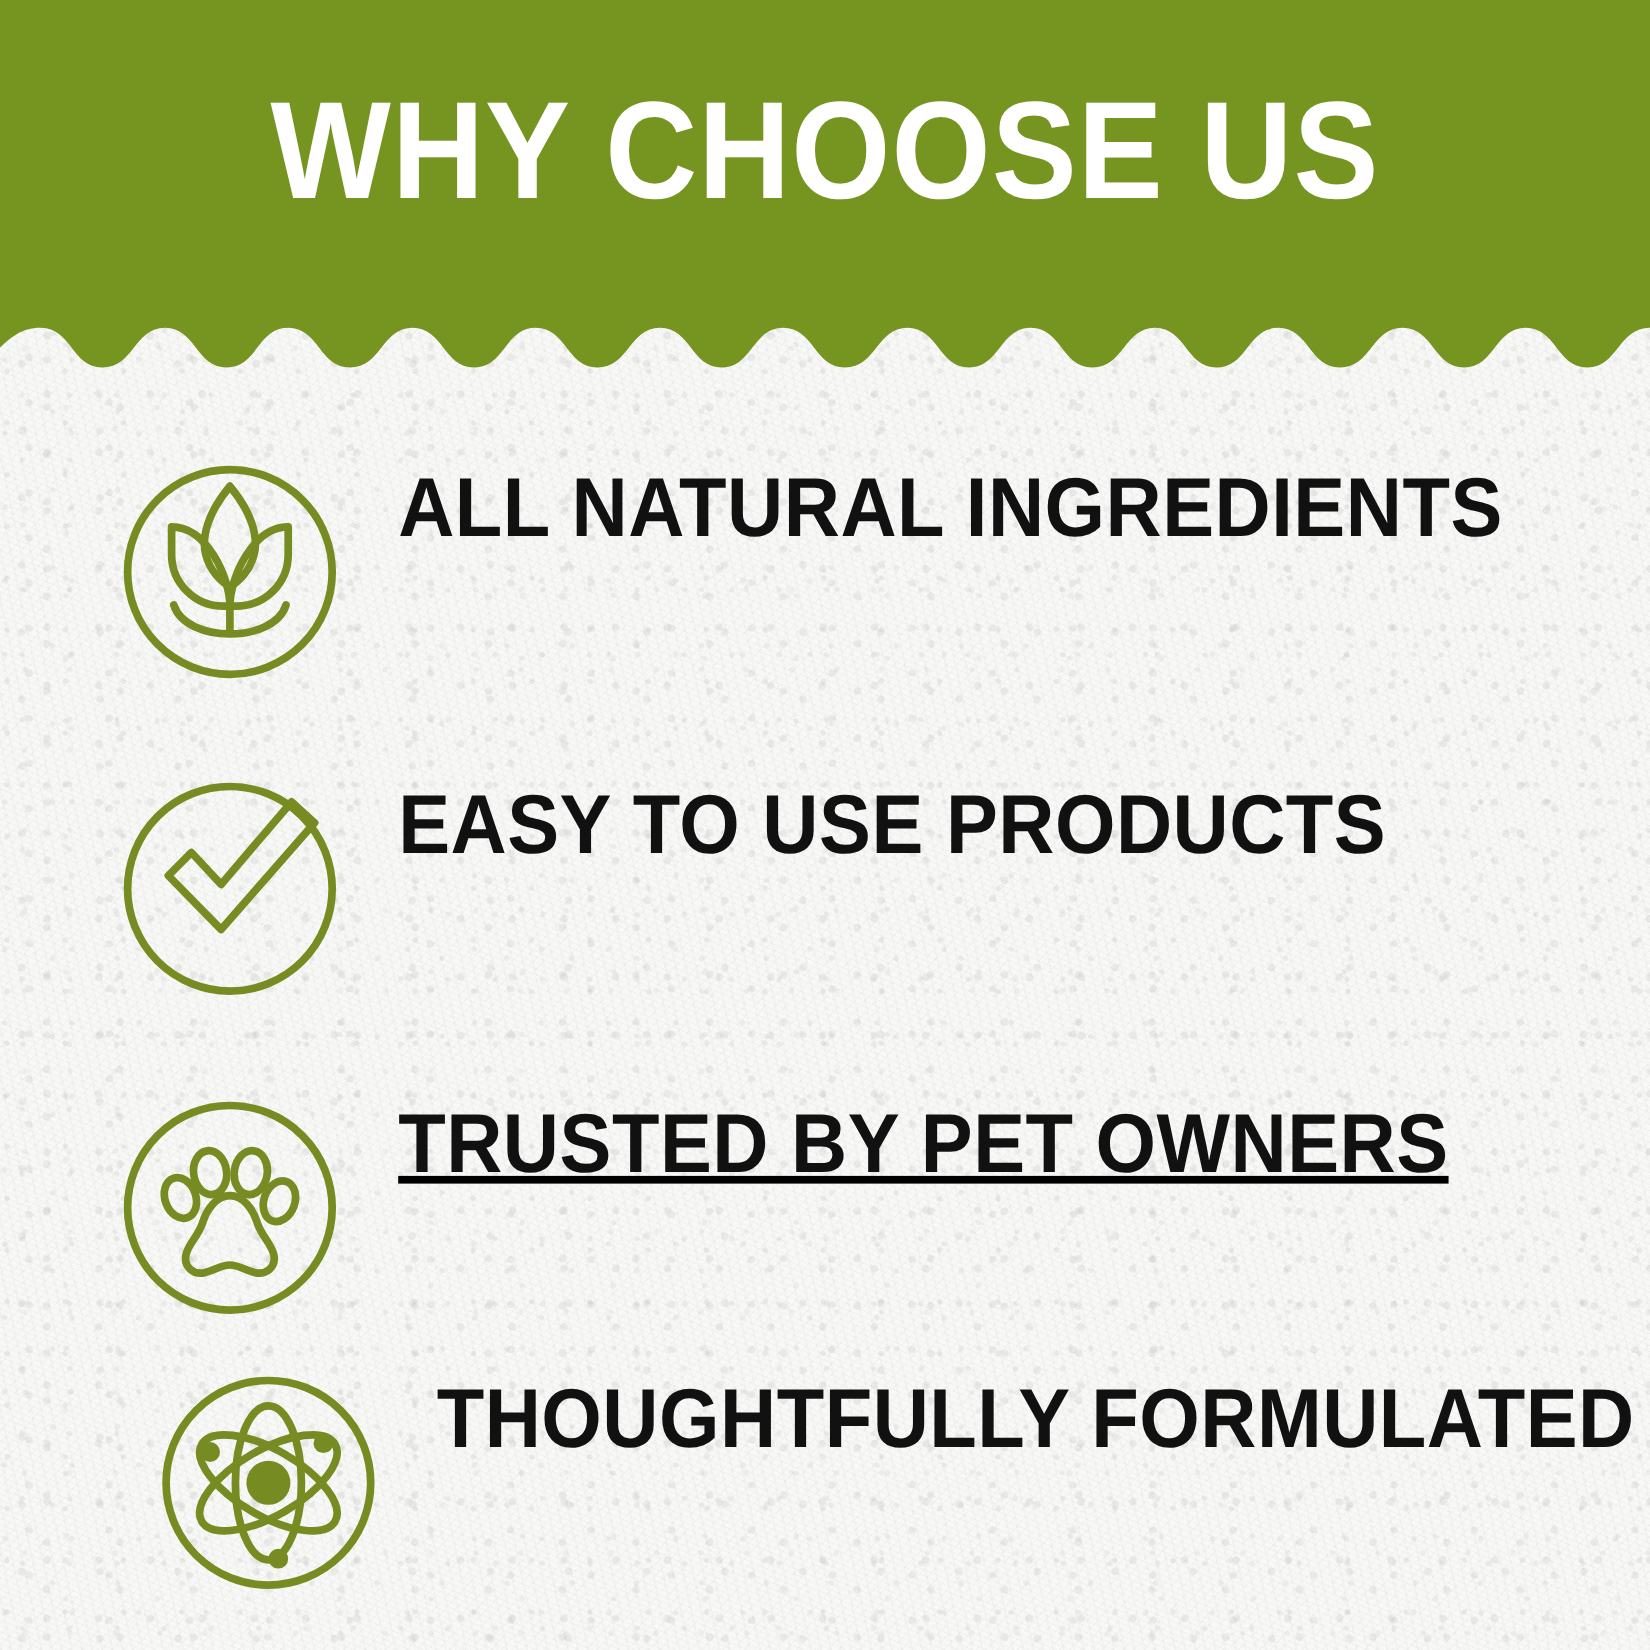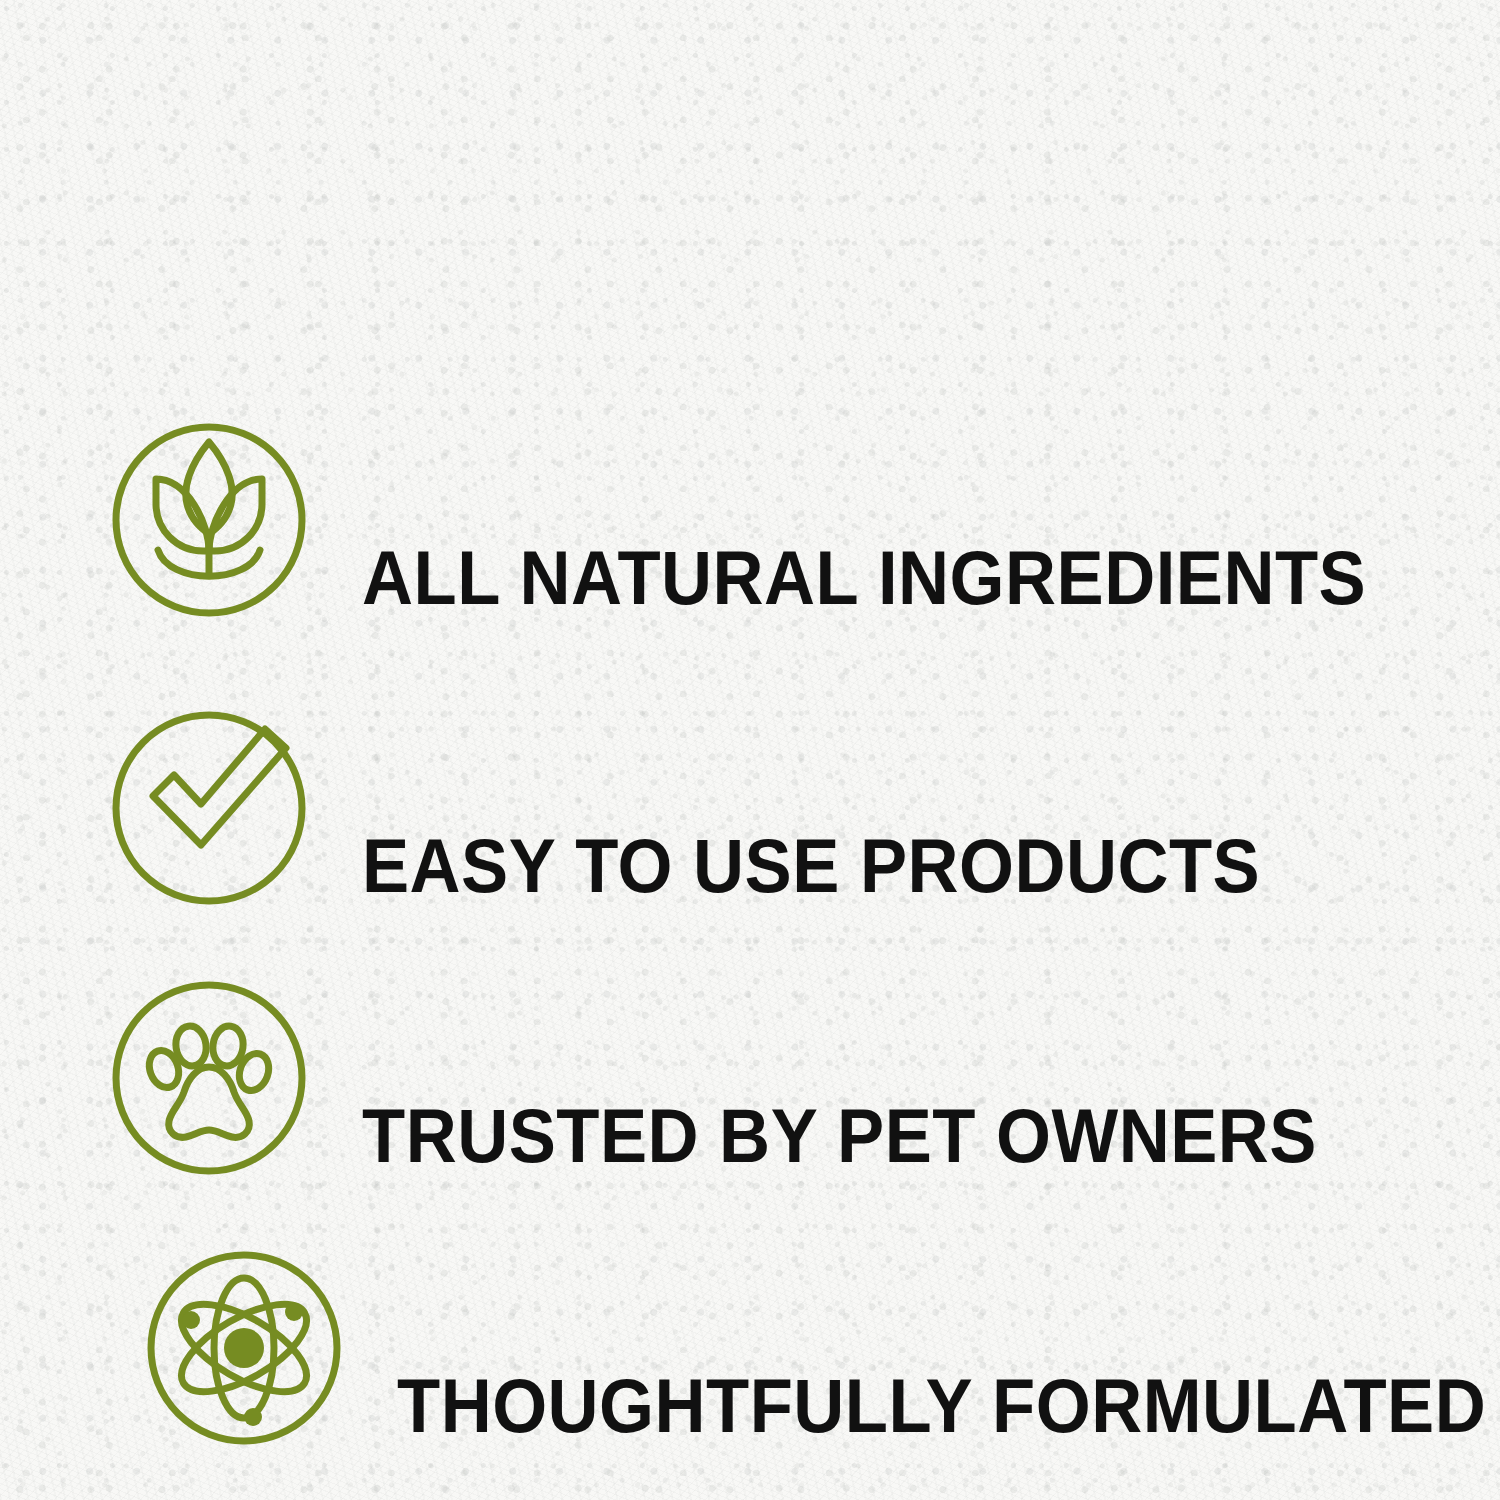--- a/index.html
+++ b/index.html
@@ -103,25 +103,25 @@
     left: 0;
     top: 400px;
     width: 1500px;
   }
   .feature-row {
     position: absolute;
     left: 0;
     width: 1500px;
     height: 196px;
     display: flex;
-    align-items: flex-end;
+    align-items: flex-start;
   }
   .feature-row.r0 { top: 22px;  }
   .feature-row.r1 { top: 310px; }
-  .feature-row.r2 { top: 580px; }
+  .feature-row.r2 { top: 600px; text-decoration: underline; }
   .feature-row.r3 { top: 850px; margin-left: 35px; }
 
   .feature-icon {
     position: relative;
     flex: 0 0 auto;
     margin-left: 111px;
     width: 196px;
     height: 196px;
   }
   .feature-icon svg {
@@ -146,20 +146,53 @@
   }
 </style>
 </head>
 <body>
 
 <div id="page">
 
   <div class="paper-texture"></div>
   <div class="paper-texture-fine"></div>
 
+  <div class="header-band">
+    <svg width="1500" height="340" viewBox="0 0 1500 340" preserveAspectRatio="none">
+      <path d="M0,0 H1500 V298
+               C1471,298 1471,334 1443,334
+               C1415,334 1415,298 1387,298
+               C1359,298 1359,334 1331,334
+               C1303,334 1303,298 1275,298
+               C1247,298 1247,334 1218,334
+               C1190,334 1190,298 1162,298
+               C1134,298 1134,334 1106,334
+               C1078,334 1078,298 1050,298
+               C1022,298 1022,334 993,334
+               C965,334 965,298 937,298
+               C909,298 909,334 881,334
+               C853,334 853,298 825,298
+               C797,298 797,334 768,334
+               C740,334 740,298 712,298
+               C684,298 684,334 656,334
+               C628,334 628,298 600,298
+               C572,298 572,334 543,334
+               C515,334 515,298 487,298
+               C459,298 459,334 431,334
+               C403,334 403,298 375,298
+               C347,298 347,334 318,334
+               C290,334 290,298 262,298
+               C234,298 234,334 206,334
+               C178,334 178,298 150,298
+               C122,298 122,334 93,334
+               C65,334 65,298 37,298
+               C19,298 10,307 0,316 Z" fill="#769420"></path>
+    </svg>
+    <div class="header-title">WHY CHOOSE US</div>
+  </div>
 
   <div class="features">
 
     <div class="feature-row r0">
       <div class="feature-icon">
         <svg viewBox="0 0 196 196">
           <g fill="none" stroke="#768C22" stroke-width="7" stroke-linecap="round" stroke-linejoin="round">
             <circle cx="98" cy="98" r="93"></circle>
 
             <path d="M98 20 C 78 44, 72 66, 76 82 C 80 98, 90 106, 98 112

